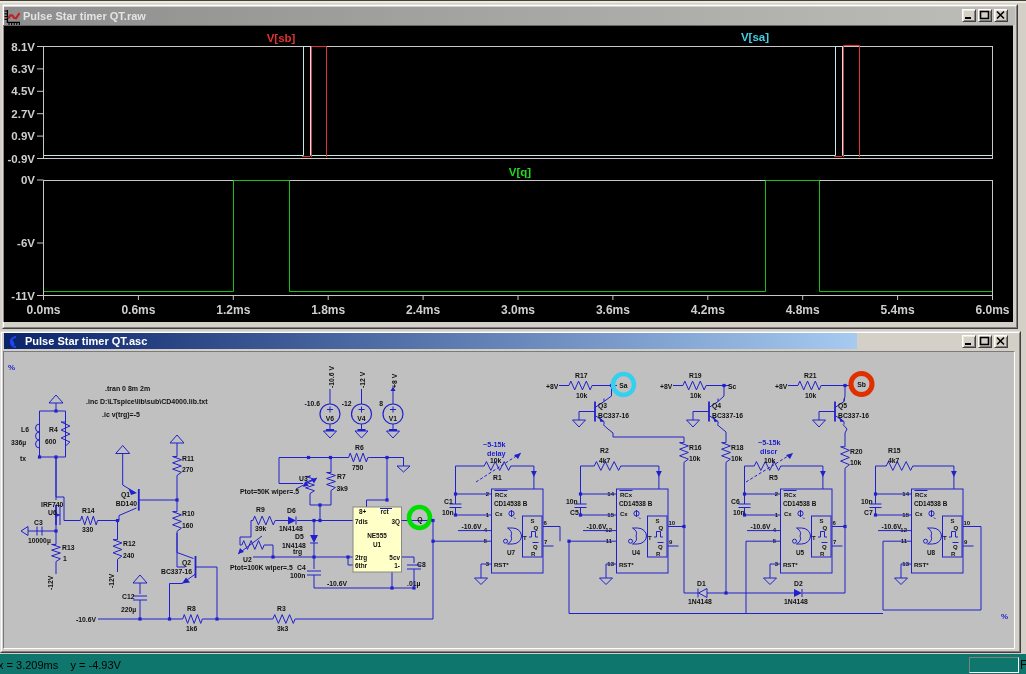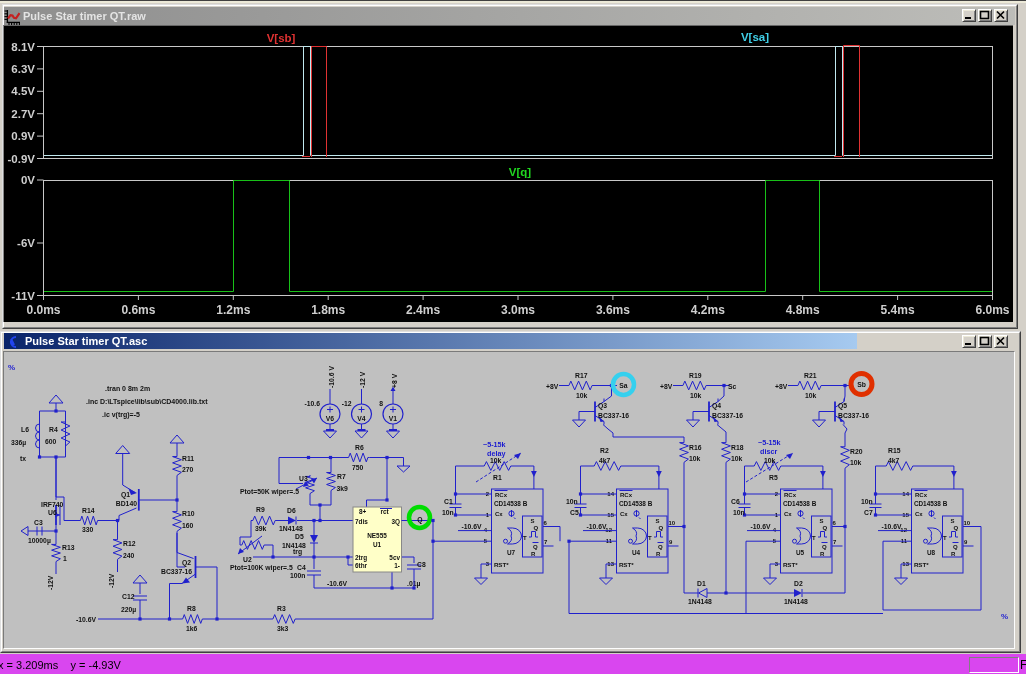--- a/index.html
+++ b/index.html
@@ -719,18 +719,18 @@
       <line x1="843" y1="424.5" x2="847" y2="429" stroke="#2020cc" stroke-width="1"></line>
       <line x1="847" y1="429" x2="845" y2="433" stroke="#2020cc" stroke-width="1"></line>
       <line x1="845" y1="433" x2="845" y2="445" stroke="#2020cc" stroke-width="1"></line>
       <polyline points="845,445 845,446.7857142857143 840.6,446.7857142857143 849.4,450.35714285714283 840.6,453.92857142857144 849.4,457.5 840.6,461.07142857142856 849.4,464.64285714285717 845,468.2142857142857 845,470" fill="none" stroke="#2020cc" stroke-width="1"></polyline>
       <text x="850" y="454" font-size="6.8" fill="#111111" text-anchor="start" font-weight="bold">R20</text>
       <text x="850" y="465" font-size="6.8" fill="#111111" text-anchor="start" font-weight="bold">10k</text>
       <text x="8" y="370" font-size="8" fill="#2222d0" text-anchor="start" font-weight="bold">%</text>
       <text x="1001" y="618.5" font-size="8" fill="#2222d0" text-anchor="start" font-weight="bold">%</text>
     </svg>
 
-  <div style="position:absolute;left:0;top:654px;width:1026px;height:20px;background:#d946ef">
+  <div style="position:absolute;left:0;top:654px;width:1026px;height:20px;background:#0f766e">
     <span style="position:absolute;left:-2px;top:5px;font-size:11px;color:#000">x = 3.209ms&nbsp;&nbsp;&nbsp;&nbsp;y = -4.93V</span>
     <div style="position:absolute;left:969px;top:3px;width:50px;height:16px;border:1px solid;border-color:#808080 #fff #fff #808080"></div>
     <span style="position:absolute;left:1020px;top:4px;font-size:12px;color:#000">F</span>
   </div>
 </div>
 
 </body></html>

